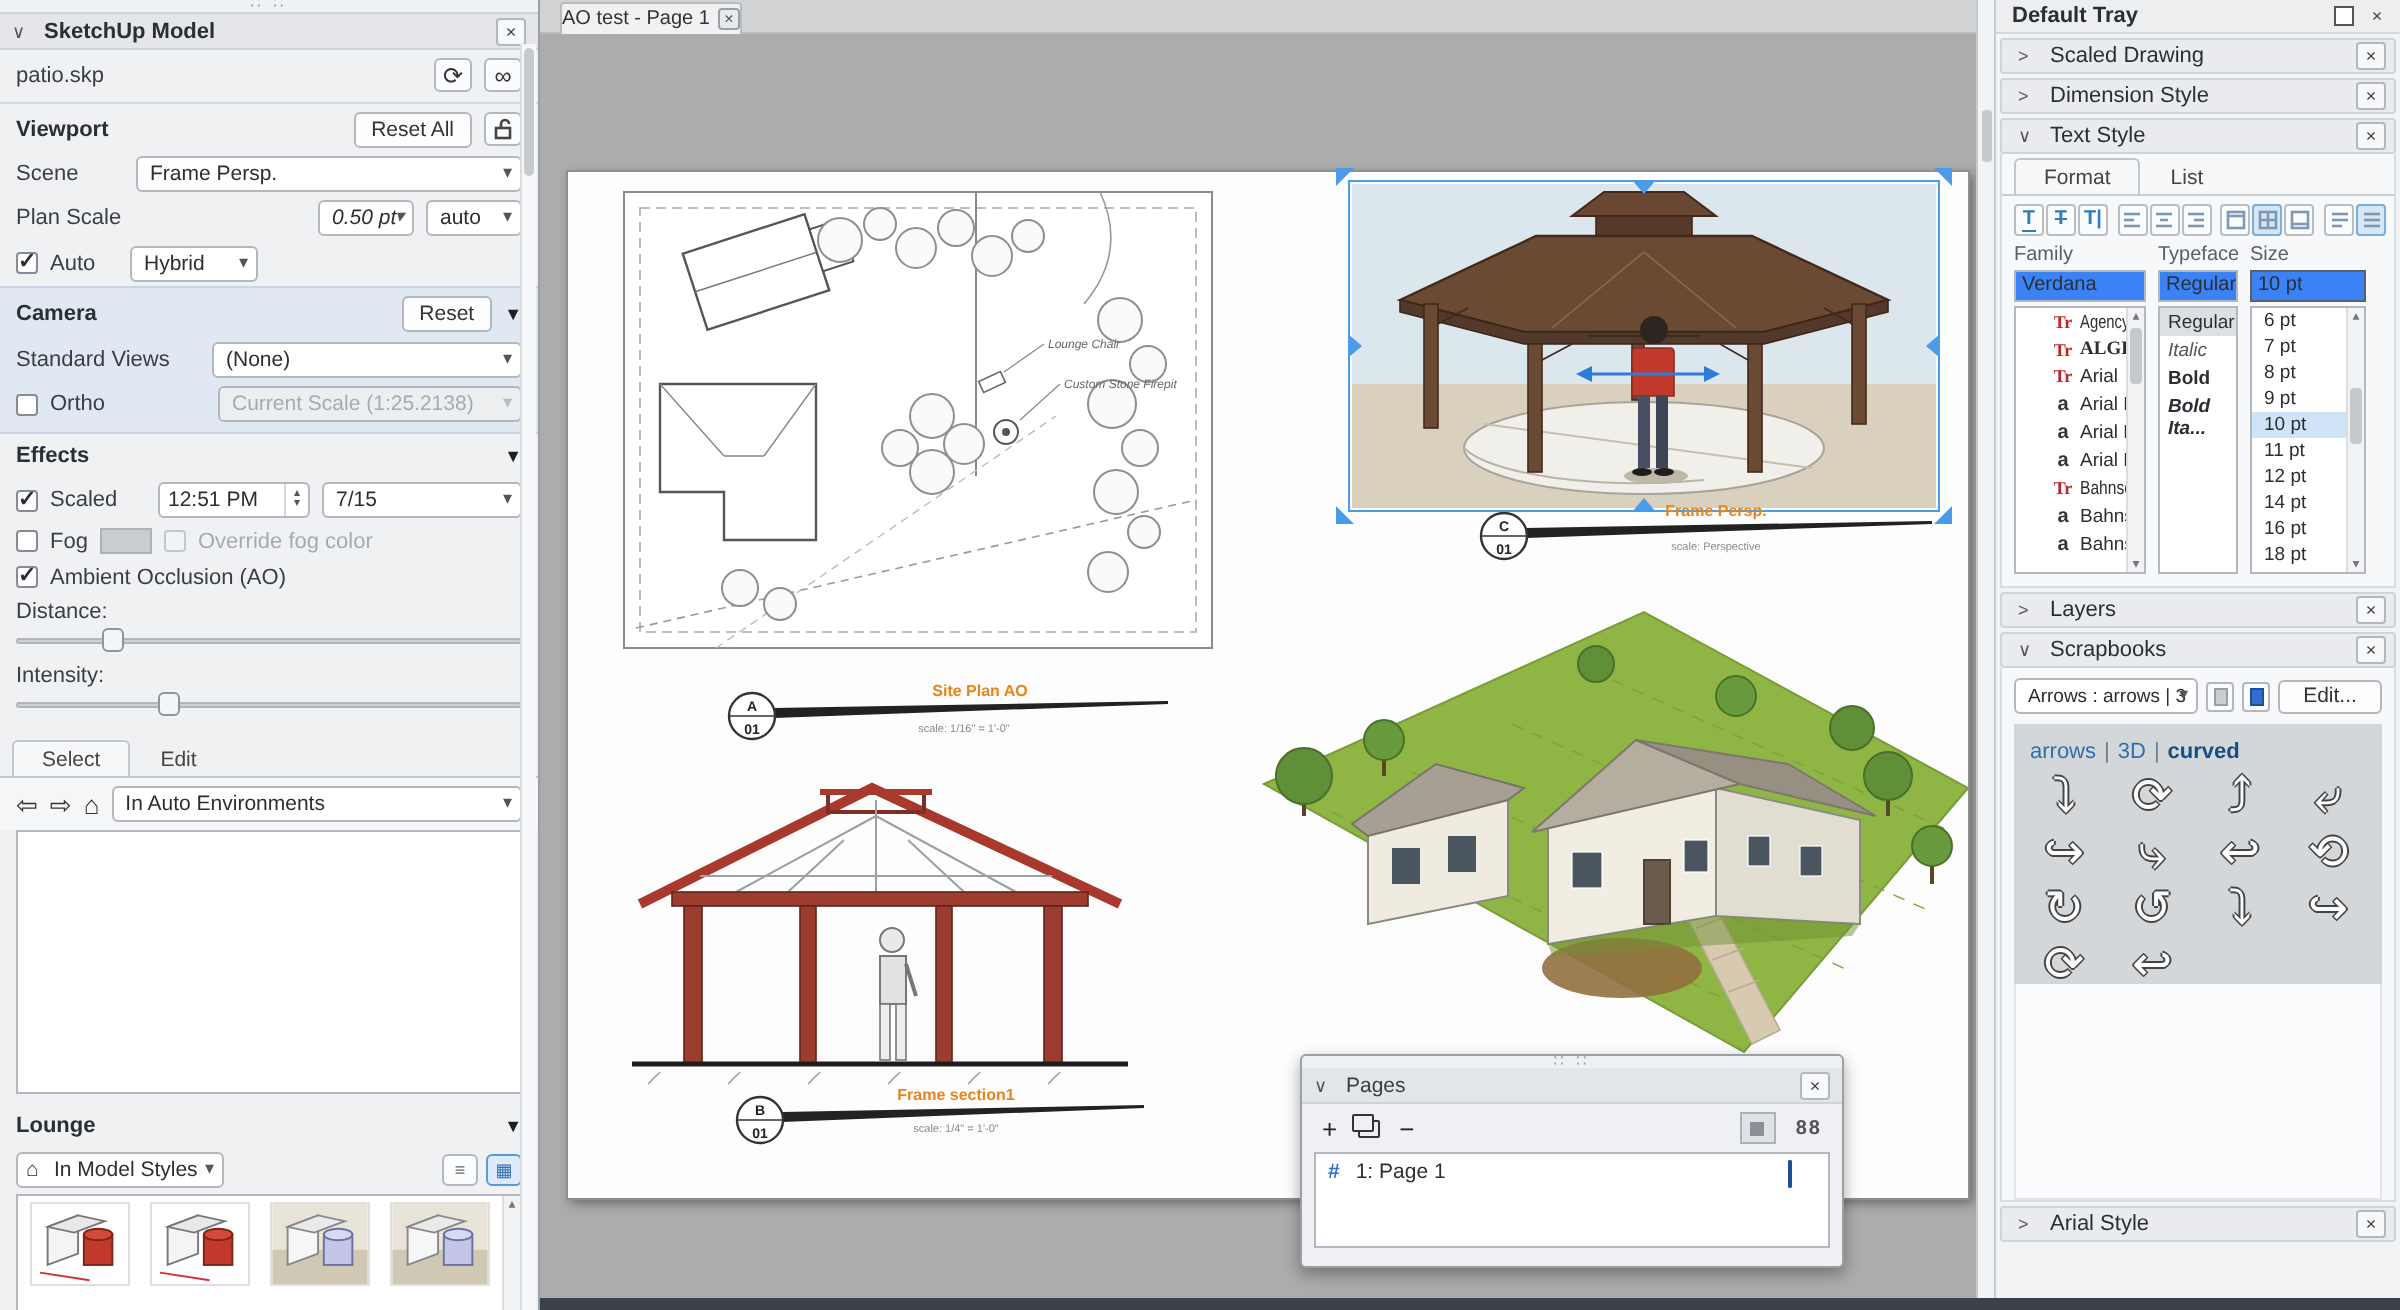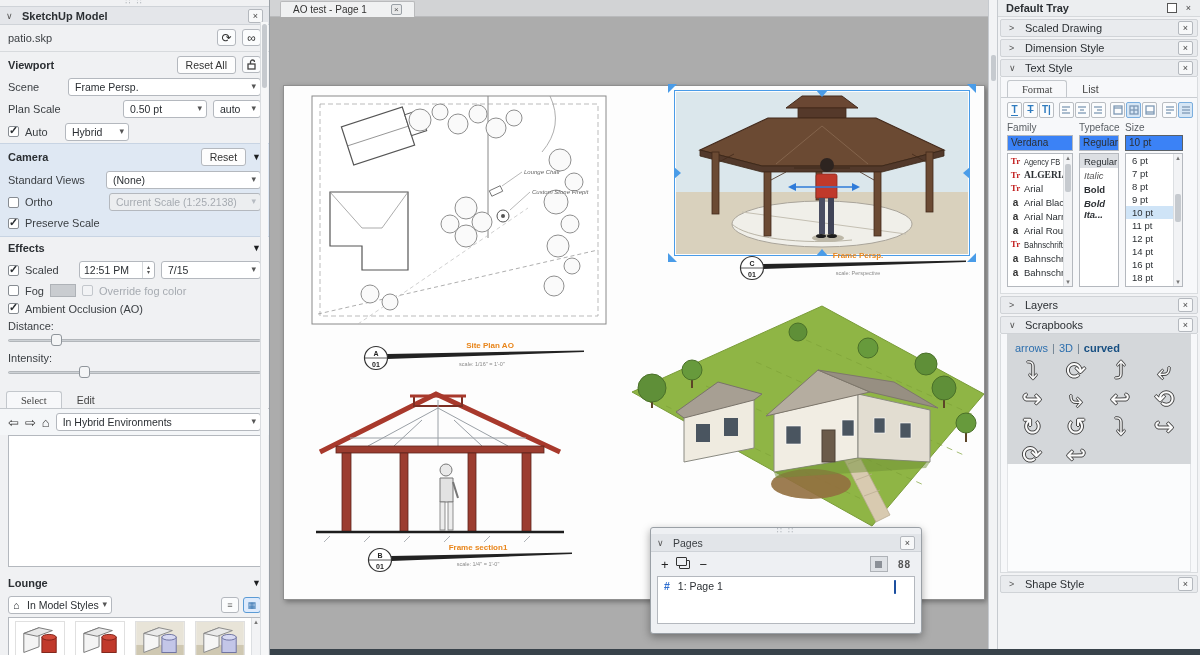--- a/index.html
+++ b/index.html
@@ -39,37 +39,37 @@
   .bold { font-weight:bold; }
   .lbl { color:#3a3e42; }
   .camera-block { background:#dfe8f3; border-top:1px solid #c8d4e3; border-bottom:1px solid #c8d4e3; padding:1px 0 3px 0; }
   .effects-block { padding:1px 0 2px 0; }
   .time-spin { display:inline-flex; align-items:stretch; border:1px solid #b4b8be; background:#fff; border-radius:3px; height:18px; width:76px; }
   .time-spin .tval { flex:1; padding:2px 4px; font-size:10.5px; }
   .time-spin .arrows { display:flex; flex-direction:column; justify-content:center; border-left:1px solid #d5d8db; width:12px; font-size:6px; color:#555; text-align:center; line-height:5px; }
   .swatch { width:26px; height:13px; background:#c9ccd0; border:1px solid #aeb2b7; }
   .tabs { display:flex; align-items:flex-end; height:21px; padding:0 6px; border-bottom:1px solid #c3c7cc; margin-top:4px; }
   .tab { padding:3px 14px 2px; font-size:10.5px; color:#444; border:1px solid transparent; border-bottom:none; border-radius:3px 3px 0 0; }
-  .tab.active { background:#f7f8fa; border-color:#c3c7cc; font-weight:normal;font-family:Liberation Serif, serif; }
+  .tab.active { background:#f7f8fa; border-color:#c3c7cc; font-weight:normal; }
   .env-row { background:#f4f6f8; padding:4px 8px; display:flex; gap:6px; align-items:center; }
   .nav-ico { font-size:13px; color:#333; }
   .listbox { margin:0 8px; height:132px; background:#fff; border:1px solid #b4b8be; }
   .styles-toolbar { display:flex; gap:4px; padding:3px 8px; align-items:center; }
   .view-btn { width:18px; height:16px; display:inline-flex; align-items:center; justify-content:center; border:1px solid #b4b8be; border-radius:3px; background:#fbfcfd; font-size:9px; color:#666; }
   .view-btn.active { border-color:#5b9bd5; background:#ddeafc; color:#2f6fae; }
   .styles-list { margin:0 8px; background:#fff; border:1px solid #b4b8be; height:82px; display:flex; padding:3px 2px; gap:2px; overflow:hidden; position:relative; }
   .style-item { width:58px; text-align:center; font-size:9px; color:#333; line-height:10px; }
   .style-item svg { display:block; margin:0 auto 1px; border:1px solid #e0e0e0; }
   .styles-list .sb { position:absolute; right:0; top:0; bottom:0; width:9px; background:#f2f3f5; border-left:1px solid #dcdfe2; }
   .styles-list .sb::before { content:"▴"; display:block; text-align:center; font-size:7px; color:#777; }
 
   
   #canvas { position:absolute; left:270px; top:0; width:718px; height:655px; background:#acacac; }
   #tabbar { position:absolute; left:0; top:0; right:0; height:17px; background:#d2d3d5; border-bottom:1px solid #b9babc; }
-  .doc-tab { position:absolute; left:10px; top:1px; height:16px; display:flex; align-items:center; gap:24px; background:#f0f1f2; border:1px solid #b9babc; border-bottom:none; padding:0 12px; font-size:10px; color:#333; border-radius:2px 2px 0 0; }
+  .doc-tab { position:absolute; left:10px; top:1px; height:16px; display:flex; align-items:center; gap:4px; background:#f0f1f2; border:1px solid #b9babc; border-bottom:none; padding:0 0; font-size:10px; color:#333; border-radius:2px 2px 0 0; }
   .doc-tab .tclose { width:11px; height:11px; border:1px solid #9aa0a6; border-radius:2px; font-size:8px; line-height:9px; text-align:center; color:#555; background:#e8e9ea; }
   #paper { position:absolute; left:13px; top:85px; width:702px; height:515px; background:#fdfdfd; border:1px solid #8f8f8f; box-shadow:2px 2px 5px rgba(0,0,0,.35); }
   .vp { position:absolute; }
   .callout text { font-family:"Liberation Sans",sans-serif; }
   .c-title { fill:#e8851a; font-weight:bold; font-size:8px; }
   .c-scale { fill:#8a8a8a; font-size:5.5px; }
   .c-ref { fill:#222; font-size:7px; font-weight:bold; }
   
   #sel-frame { position:absolute; left:404px; top:90px; width:296px; height:166px; border:1.5px solid #4a9ce8; }
   .hd { position:absolute; width:0; height:0; }
@@ -117,21 +117,21 @@
   .tbtn .T.u { border-bottom:1.5px solid #2f7bbf; }
   .tbtn .T.s { text-decoration:line-through; }
   .colhead { display:flex; padding:2px 6px 1px; color:#5a5f64; font-size:10px; }
   .colhead .c1 { width:72px; } .colhead .c2 { width:46px; } .colhead .c3 { width:58px; }
   .ts-inputs { display:flex; gap:6px; padding:1px 6px 2px; }
   .tinput { height:16px; border:1px solid #b4b8be; background:#3b82f6; font-size:10px; padding:1px 3px; overflow:hidden; white-space:nowrap; }
   .tinput.focus { border-color:#5b6166; }
   .ts-lists { display:flex; gap:6px; padding:0 6px 6px; }
   .flist { position:relative; background:#fff; border:1px solid #b4b8be; height:134px; overflow:hidden; font-size:9.5px; }
   .fam-item { display:flex; align-items:center; gap:3px; padding:1.5px 2px; white-space:nowrap; overflow:hidden; }
-  .ficon { width:11px; flex:0 0 auto; font-weight:bold; text-align:center; }
+  .ficon { width:11px; flex:0 0 auto; font-weight:bold; text-align:center;margin-left:16px; }
   .ficon.tt { color:#c32222; font-family:"Liberation Serif",serif; font-size:9px; }
   .ficon.oa { color:#333; font-size:10px; }
   .tf-item { padding:1.5px 4px; }
   .tf-item.sel2 { background:#dcdfe3; }
   .sz-item { padding:1px 6px; }
   .sz-item.sel2 { background:#cfe4f7; }
   .vscroll { position:absolute; right:0; top:0; bottom:0; width:9px; background:#f2f3f5; border-left:1px solid #dcdfe2; }
   .vscroll::before { content:"▴"; display:block; text-align:center; font-size:7px; color:#777; }
   .vscroll::after { content:"▾"; position:absolute; bottom:0; left:0; right:0; text-align:center; font-size:7px; color:#777; }
   .vscroll .vthumb { position:absolute; left:1px; top:10px; width:6px; height:28px; background:#c6cacf; border-radius:2px; }
@@ -182,21 +182,21 @@
             <path d="M6.5 5 V3 a2 2 0 0 1 4 0" style="stroke:#444" transform="translate(-3,0)"></path>
           </svg>
       </span>
     </div>
     <div class="row">
       <span class="lbl" style="width:54px;">Scene</span>
       <span class="sel grow">Frame Persp.</span>
     </div>
     <div class="row">
       <span class="lbl grow">Plan Scale</span>
-      <span class="sel" style="width:84px;">0.50 pt</span>
+      <span class="sel" style="width:48px;font-style:italic;">0.50 pt</span>
       <span class="sel" style="width:48px;">auto</span>
     </div>
     <div class="row" style="height:23px;">
       <span class="cb on"></span>
       <span class="lbl" style="width:34px;">Auto</span>
       <span class="sel" style="width:64px;">Hybrid</span>
     </div>
 
     <div class="camera-block">
       <div class="row" style="height:24px;">
@@ -205,24 +205,20 @@
         <span class="tri">▼</span>
       </div>
       <div class="row">
         <span class="lbl" style="width:92px;">Standard Views</span>
         <span class="sel grow">(None)</span>
       </div>
       <div class="row">
         <span class="cb"></span>
         <span class="lbl" style="width:78px;">Ortho</span>
         <span class="sel dis grow">Current Scale (1:25.2138)</span>
-      </div>
-      <div class="row" style="height:20px;">
-        <span class="cb on"></span>
-        <span class="lbl">Preserve Scale</span>
       </div>
     </div>
 
     <div class="effects-block">
       <div class="row" style="height:20px;">
         <span class="bold grow">Effects</span>
         <span class="tri">▼</span>
       </div>
       <div class="row" style="height:24px;">
         <span class="cb on"></span>
@@ -261,21 +257,21 @@
     </div>
 
     <div class="tabs">
       <span class="tab active">Select</span>
       <span class="tab">Edit</span>
     </div>
     <div class="env-row">
       <span class="nav-ico">⇦</span>
       <span class="nav-ico">⇨</span>
       <span class="nav-ico">⌂</span>
-      <span class="sel grow">In Hybrid Environments</span>
+      <span class="sel grow">In Auto Environments</span>
     </div>
     <div class="listbox"></div>
 
     <div class="row" style="height:20px; margin-top:6px;">
       <span class="bold grow">Lounge</span>
       <span class="tri">▼</span>
     </div>
     <div class="styles-toolbar">
       <span class="sel" style="padding-left:18px; width:104px; position:relative;">
         <span style="position:absolute; left:4px; top:2px;">⌂</span>
@@ -769,20 +765,30 @@
       <span class="st grow">Layers</span>
       <span class="xbtn">×</span>
     </div>
     <div class="sect">
       <span class="chev">∨</span>
       <span class="st grow">Scrapbooks</span>
       <span class="xbtn">×</span>
     </div>
 
     <div class="sect-body">
+      <div class="sb-controls">
+        <span class="sel" style="width:92px; font-size:9.5px;">Arrows : arrows | 3</span>
+        <span class="page-ico">
+            <span class="doc"></span>
+          </span>
+        <span class="page-ico blue">
+            <span class="doc"></span>
+          </span>
+        <span class="btn grow" style="height:17px;">Edit...</span>
+      </div>
       <div class="sb-preview">
         <div class="crumbs">
           <span>arrows</span><span class="sep">|</span><span>3D</span><span class="sep">|</span><span class="last">curved</span>
         </div>
         <div class="arrow-grid">
           <span class="sarrow">⤵</span>
           <span class="sarrow">⟳</span>
           <span class="sarrow">⤴</span>
           <span class="sarrow">⤶</span>
           <span class="sarrow">↪</span>
@@ -795,19 +801,19 @@
           <span class="sarrow">↪</span>
           <span class="sarrow">⟳</span>
           <span class="sarrow">↩</span>
         </div>
       </div>
       <div class="sb-white"></div>
     </div>
 
     <div class="sect">
       <span class="chev">&gt;</span>
-      <span class="st grow">Shape Style</span>
+      <span class="st grow">Arial Style</span>
       <span class="xbtn">×</span>
     </div>
   </section>
 
   <div id="bottom-strip"></div>
 </div>
 
 </body></html>

